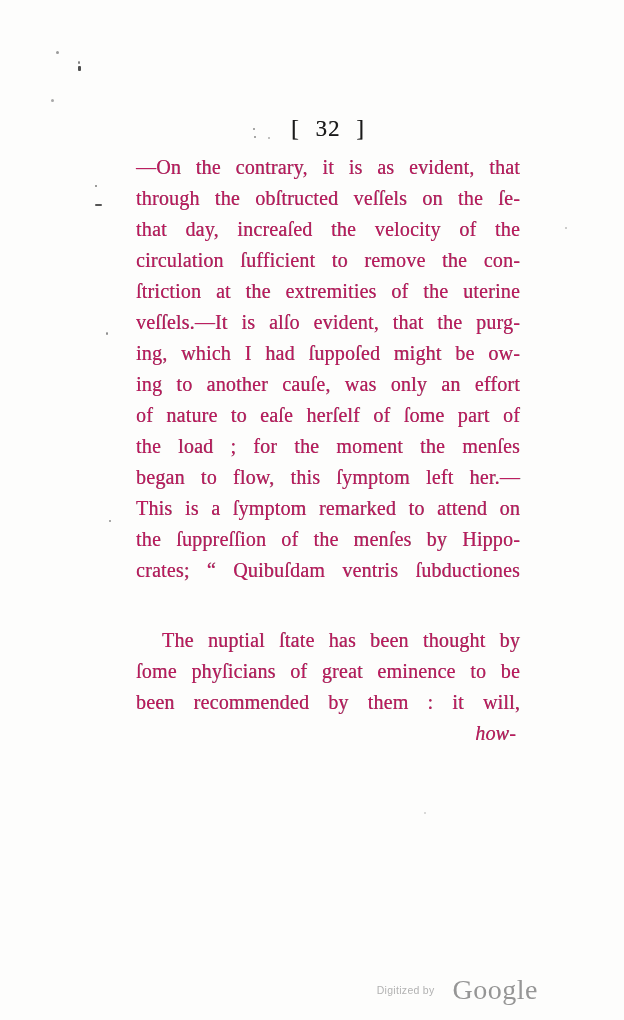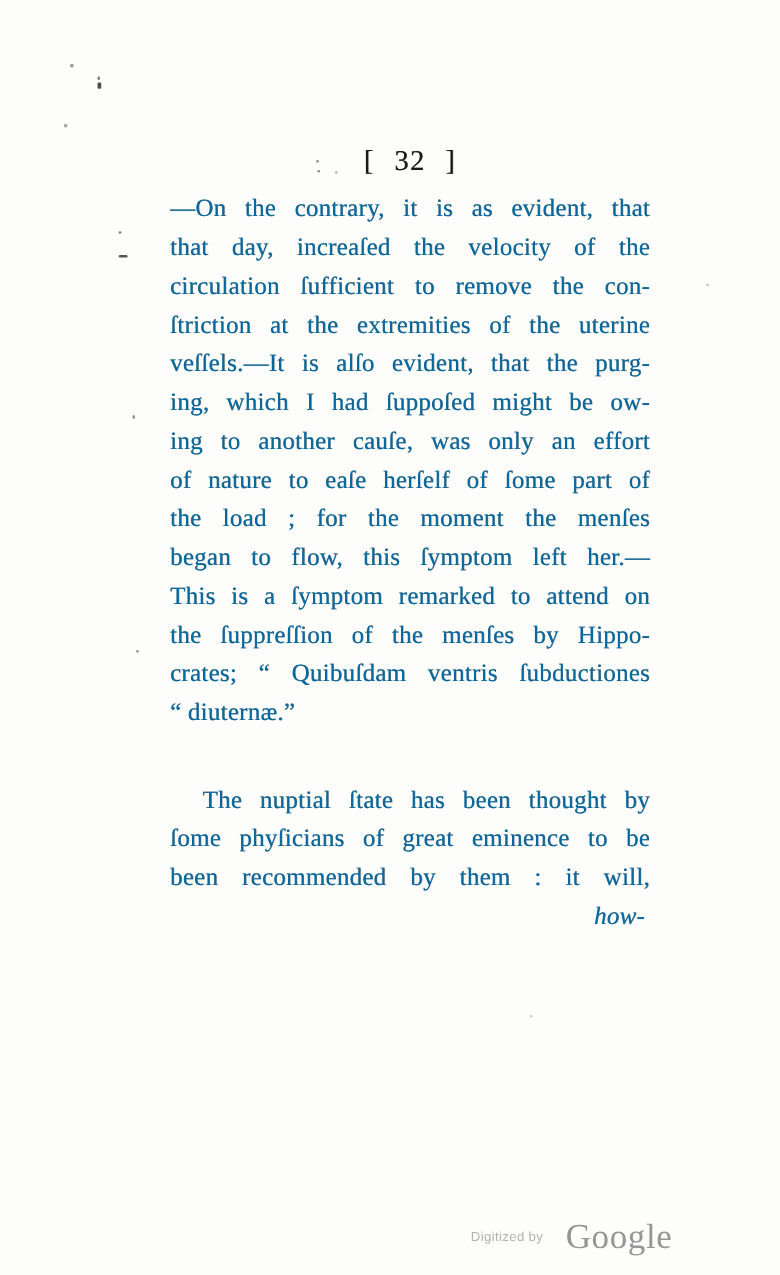--- a/index.html
+++ b/index.html
@@ -30,21 +30,21 @@
     color: #1a1a1a;
     word-spacing: 9px;
     letter-spacing: 1px;
     text-shadow: 0.3px 0 0 rgba(20,20,20,0.6);
   }
   .text-block {
     position: absolute;
     left: 136px;
     top: 152px;
     width: 384px;
-    color: #0369a1;
+    color: #be185d;
     font-size: 20px;
     letter-spacing: 0.2px;
     text-shadow: 0.35px 0 0 rgba(20,20,20,0.55);
   }
   .para { margin: 0; padding: 0; }
   .para-2 { margin-top: 39px; }
   .line {
     height: 31px;
     line-height: 31px;
     text-align: justify;
@@ -97,33 +97,33 @@
 <body>
 
 <div class="page">
 
   <div class="page-header">[ 32 ]</div>
 
   <div class="text-block">
 
     <div class="para para-1">
       <div class="line">—On the contrary, it is as evident, that</div>
+      <div class="line">through the obſtructed veſſels on the ſe-</div>
       <div class="line">that day, increaſed the velocity of the</div>
       <div class="line">circulation ſufficient to remove the con-</div>
       <div class="line">ſtriction at the extremities of the uterine</div>
       <div class="line">veſſels.—It is alſo evident, that the purg-</div>
       <div class="line">ing, which I had ſuppoſed might be ow-</div>
       <div class="line">ing to another cauſe, was only an effort</div>
       <div class="line">of nature to eaſe herſelf of ſome part of</div>
       <div class="line">the load ; for the moment the menſes</div>
       <div class="line">began to flow, this ſymptom left her.—</div>
       <div class="line">This is a ſymptom remarked to attend on</div>
       <div class="line">the ſuppreſſion of the menſes by Hippo-</div>
       <div class="line">crates; “ Quibuſdam ventris ſubductiones</div>
-      <div class="line short">“ diuternæ.”</div>
     </div>
 
     <div class="para para-2">
       <div class="line indent">The nuptial ſtate has been thought by</div>
       <div class="line">ſome phyſicians of great eminence to be</div>
       <div class="line">been recommended by them : it will,</div>
       <div class="catchword-line">how-</div>
     </div>
 
   </div>

